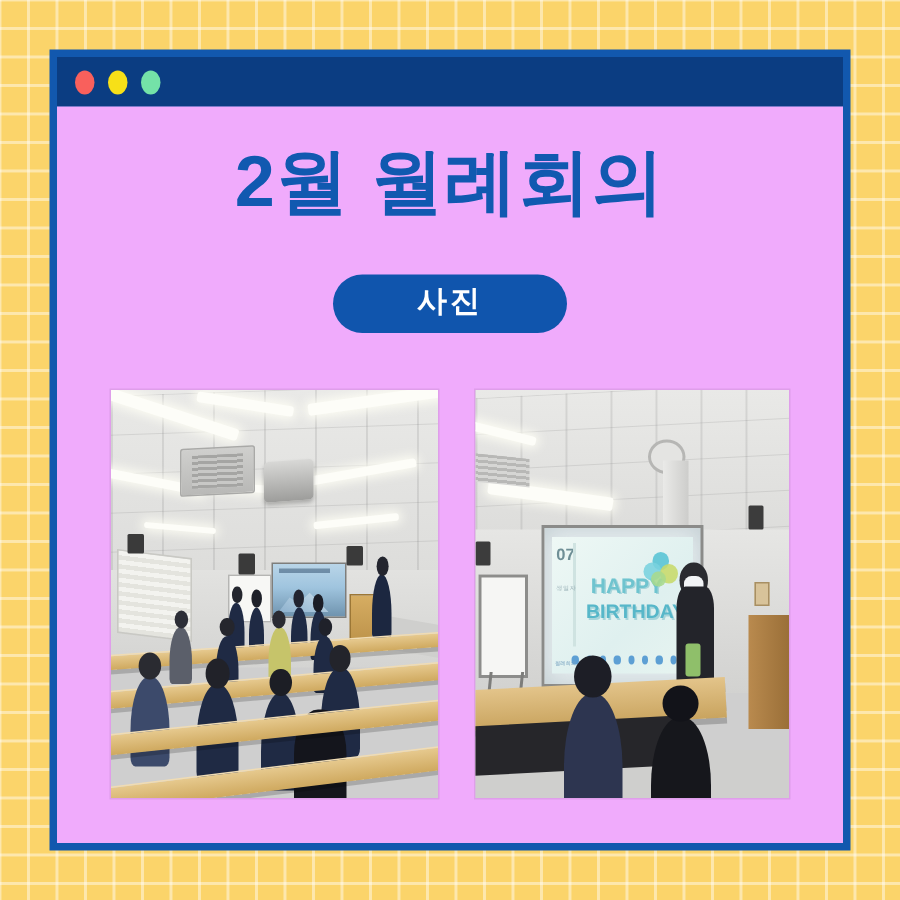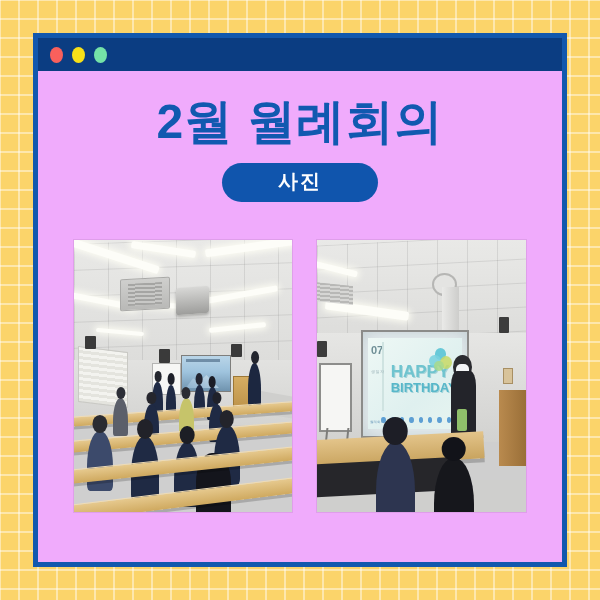--- a/index.html
+++ b/index.html
@@ -86,20 +86,21 @@
     color: #FFFFFF;
     font-size: 20px;
     font-weight: 700;
     letter-spacing: 2px;
     border-radius: 999px;
     padding: 6px 56px 8px 56px;
     line-height: 1.25;
     text-align: center;
     border: none;
     cursor: pointer;
+    margin-top: 20px;
   }
 
   
   #photos {
     display: flex;
     justify-content: center;
     gap: 25px;
     margin-top: 38px;
   }
 
@@ -276,21 +277,21 @@
     position: absolute; left: 15%; top: 4%; bottom: 20%;
     width: 2px; background: #cfe3e1;
   }
   .R .slide .hb1, .R .slide .hb2 {
     position: absolute; left: 24%; width: 58%;
     text-align: center; font-weight: 900;
     font-family: "Liberation Sans", sans-serif;
     color: #6fc4cf;
     text-shadow: 1px 1px 0 rgba(120,190,200,0.55);
   }
-  .R .slide .hb1 { top: 26%; font-size: 17px; letter-spacing: 0px; }
+  .R .slide .hb1 { top: 26%; font-size: 14px; letter-spacing: 0px; }
   .R .slide .hb2 { top: 46%; font-size: 13px; color: #57b7c9; }
   .R .slide .balloons {
     position: absolute; right: 9%; top: 10%; width: 26%; height: 30%;
   }
   .R .slide .balloons i {
     position: absolute; display: block; border-radius: 50%; opacity: .88;
   }
   .R .bal-a { left: 22%; top: 2%;  width: 46%; height: 44%; background: #57c3d4; }
   .R .bal-b { left: 0%;  top: 26%; width: 48%; height: 46%; background: #79d2de; }
   .R .bal-c { left: 44%; top: 30%; width: 50%; height: 48%; background: #c7d96a; }

